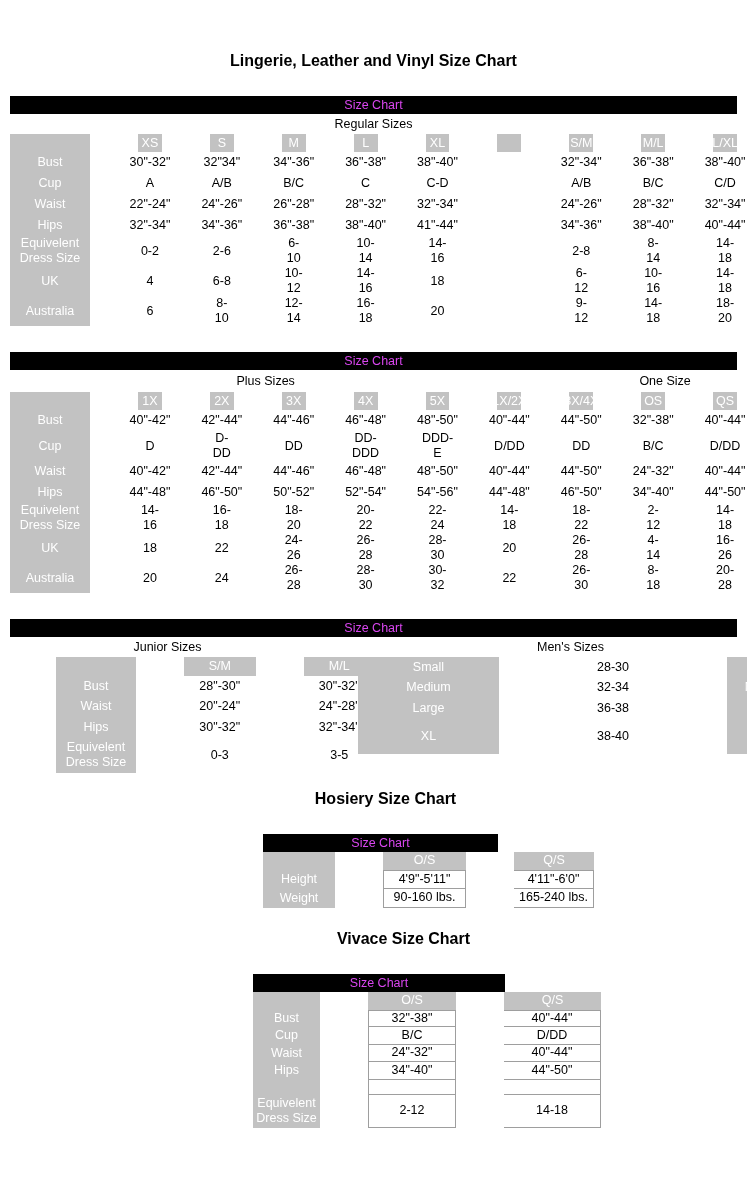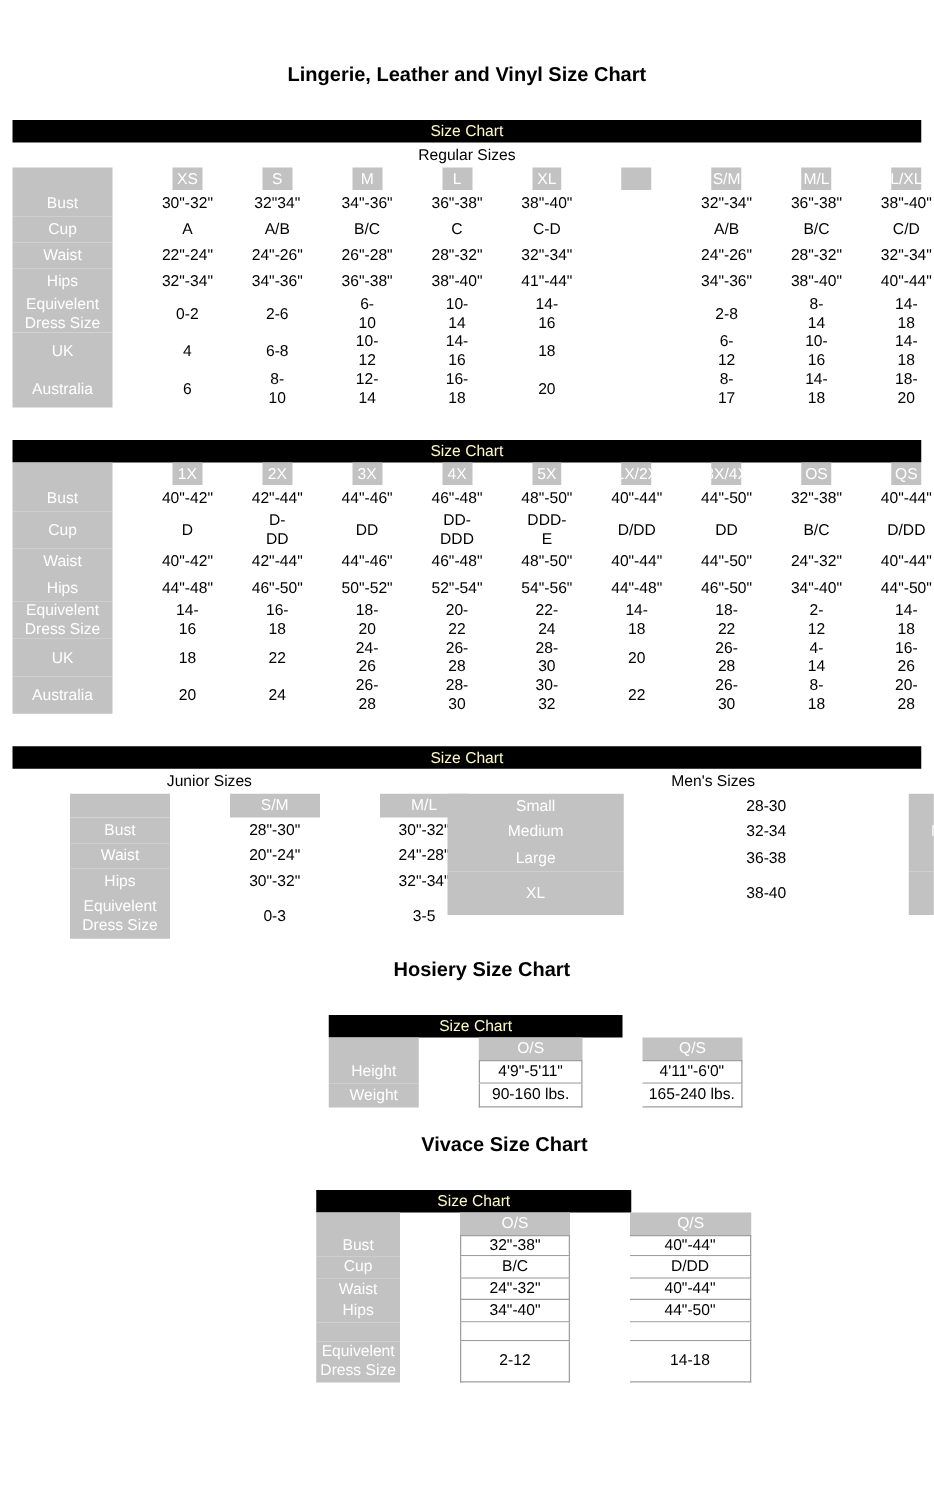--- a/index.html
+++ b/index.html
@@ -16,21 +16,21 @@
   .sub-title {
     text-align:center;
     font-size:16px; font-weight:bold;padding-left:24px;
   }
   .sub-title.hosiery { margin-top:17px; }
   .sub-title.vivace  { margin-top:22px;margin-left:36px; }
 
   .table-block { width:727px; margin:25px 0 0 10px; }
 
   .bar {
-    height:18px; background:#000000; color:#fef9c3;
+    height:18px; background:#000000; color:#d946ef;
     display:flex; align-items:center; justify-content:center;
     font-size:12.5px;
     margin-top:26px;
   }
   .section-heading {
     height:20px; font-size:12.5px;
     display:flex; align-items:center; justify-content:center;
   }
 
   
@@ -189,27 +189,31 @@
           <div class="cell value">14-18</div>
         </div>
         <div class="row data">
           <div class="cell label">Australia</div>
           <div class="cell value">6</div>
           <div class="cell value">8-10</div>
           <div class="cell value">12-14</div>
           <div class="cell value">16-18</div>
           <div class="cell value">20</div>
           <div class="cell value"></div>
-          <div class="cell value">8-17</div>
+          <div class="cell value">9-12</div>
           <div class="cell value">14-18</div>
           <div class="cell value">18-20</div>
         </div>
       </div>
 
     <div class="bar">Size Chart</div>
+    <div class="plus-heading-row">
+      <div class="span-left">Plus Sizes</div>
+      <div class="span-right">One Size</div>
+    </div>
     <div class="table grid10">
         <div class="row header">
           <div class="cell label"></div>
           <div class="cell colhead">1X</div>
           <div class="cell colhead">2X</div>
           <div class="cell colhead">3X</div>
           <div class="cell colhead">4X</div>
           <div class="cell colhead">5X</div>
           <div class="cell colhead">1X/2X</div>
           <div class="cell colhead">3X/4X</div>

